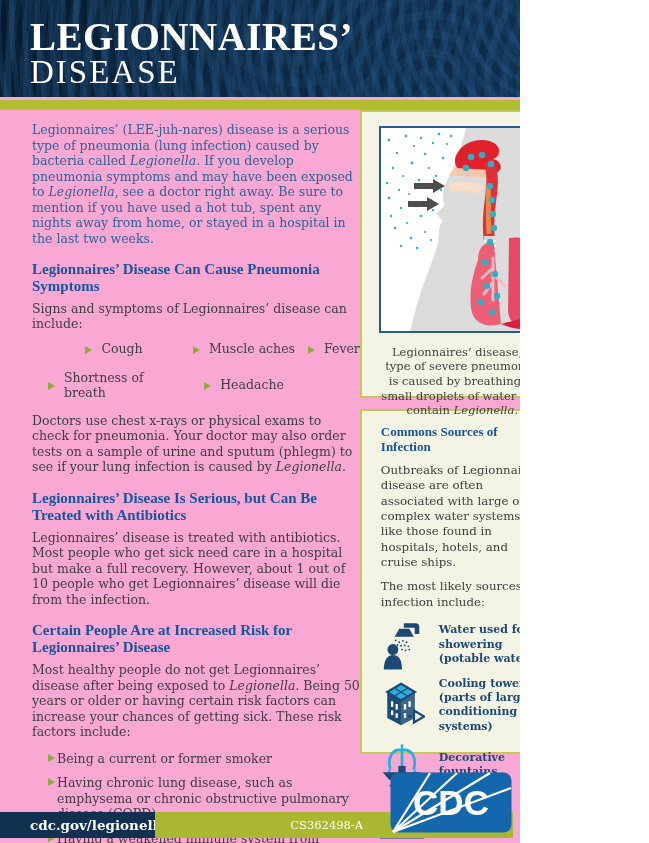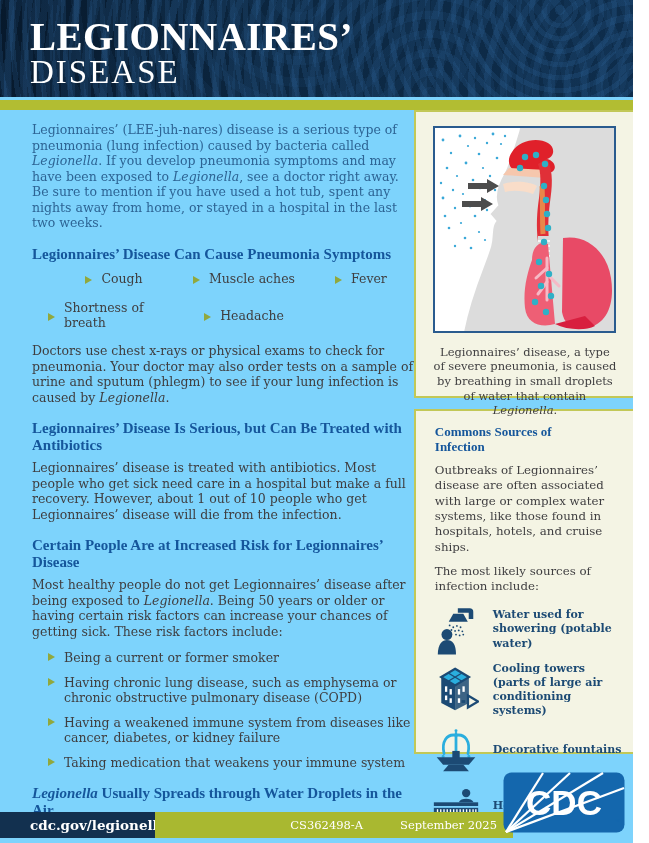--- a/index.html
+++ b/index.html
@@ -1,16 +1,16 @@
 <!DOCTYPE html>
 <html><head>
 <meta charset="utf-8">
 <style>
   html,body{margin:0;padding:0;background:#fff;}
-  .page{position:relative;width:633px;height:843px;background:#7dd3fc;overflow:hidden;
+  .page{position:relative;width:520px;height:843px;background:#f9a8d4;overflow:hidden;
         font-family:"DejaVu Serif",serif;-webkit-font-smoothing:antialiased;}
 
   
   .masthead{height:97px;background-color:#0d2944;position:relative;overflow:hidden;
     background-image:
       repeating-radial-gradient(circle at 560px 10px, rgba(45,100,155,.22) 0 5px, transparent 5px 13px),
       repeating-radial-gradient(circle at 635px 85px, rgba(45,100,155,.20) 0 7px, transparent 7px 16px),
       repeating-radial-gradient(circle at 430px 95px, rgba(45,100,155,.14) 0 8px, transparent 8px 19px),
       repeating-radial-gradient(circle at 300px -10px, rgba(45,100,155,.10) 0 9px, transparent 9px 22px),
       linear-gradient(100deg,#07192c 0%,#0c2741 45%,#0e2d4c 100%);}
@@ -24,21 +24,21 @@
   .left-col{width:392px;margin-left:32px;padding-top:12px;color:#3f3e40;}
   .right-col{width:225px;margin-left:auto;}
 
   .intro{color:#2d6494;font-size:13px;line-height:1.27;margin:0 0 10px;}
   h2{font-family:"Liberation Serif",serif;font-weight:700;font-size:15px;line-height:1.13;
      color:#15569b;margin:15px 0 6px;}
   .left-col p{margin:0 0 11px;font-size:12.5px;line-height:1.24;}
   .sym-grid{display:grid;grid-template-columns:132px 128px 1fr;row-gap:14px;margin:9px 0 13px 16px;}
   .sym-item{font-size:12.5px;display:flex;align-items:center;gap:9px;justify-content:center;}
   .risk-list{margin:8px 0 4px 16px;}
-  .risk-item{font-size:12.5px;line-height:1.24;display:flex;gap:9px;margin-bottom:9px;}
+  .risk-item{font-size:12.5px;line-height:1.24;display:flex;gap:2px;margin-bottom:9px;}
   .tri{flex:0 0 auto;display:inline-block;width:0;height:0;margin-top:3px;
        border-left:7px solid #91a83d;border-top:4.5px solid transparent;border-bottom:4.5px solid transparent;}
 
   
   .panel{background:#f4f4e4;border:2px solid #c2c857;border-right:none;box-sizing:border-box;color:#3f3e40;}
   .panel-illus{height:288px;}
   .panel-sources{margin-top:11px;height:345px;}
   .illus-frame{margin:14px 0 9px 17px;width:179px;height:203px;border:2px solid #2a5b8e;background:#fff;}
   .illus-frame svg{display:block;}
   .caption{padding:0 16px 0 17px;font-size:11.5px;line-height:1.28;text-align:center;}
@@ -70,20 +70,21 @@
     </div>
   </div>
   <div class="green-bar"></div>
 
   <div class="content">
 
     <div class="left-col">
       <p class="intro">Legionnaires’ (LEE-juh-nares) disease is a serious type of pneumonia (lung infection) caused by bacteria called <i>Legionella</i>. If you develop pneumonia symptoms and may have been exposed to <i>Legionella</i>, see a doctor right away. Be sure to mention if you have used a hot tub, spent any nights away from home, or stayed in a hospital in the last two weeks.</p>
 
       <h2>Legionnaires’ Disease Can Cause Pneumonia Symptoms</h2>
+      <p style="margin-bottom:4px;">Signs and symptoms of Legionnaires’ disease can include:</p>
       <div class="sym-grid">
         <div class="sym-item">
             <span class="tri"></span>
             <span>Cough</span>
           </div>
         <div class="sym-item">
             <span class="tri"></span>
             <span>Muscle aches</span>
           </div>
         <div class="sym-item">

